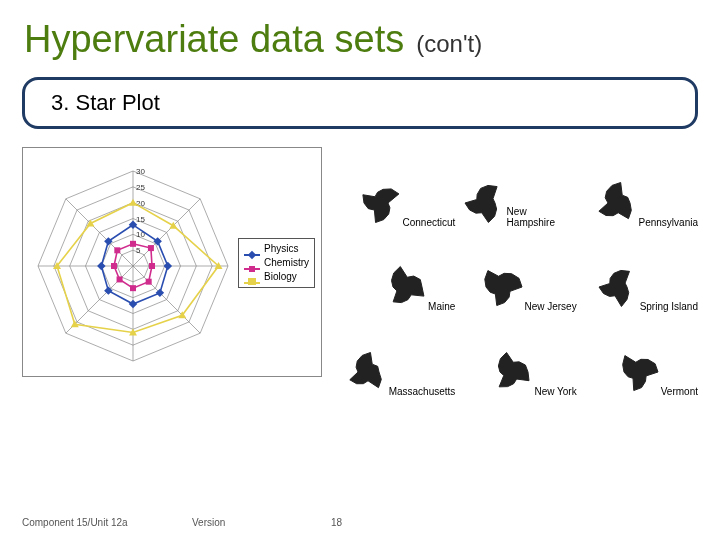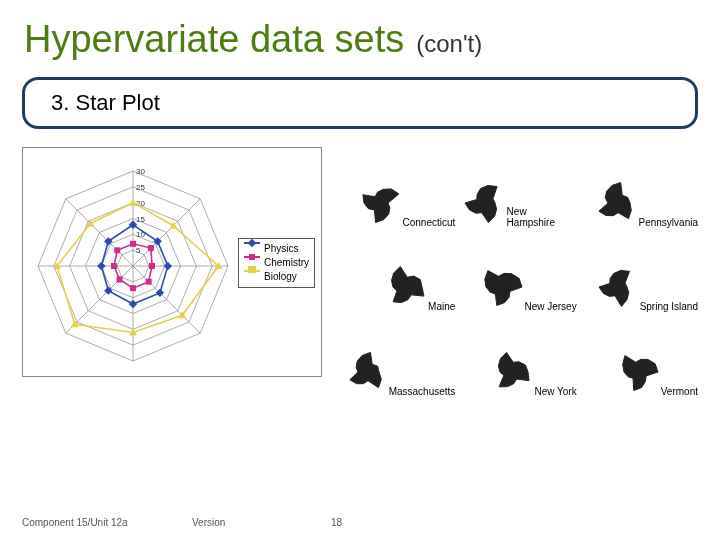--- a/index.html
+++ b/index.html
@@ -56,21 +56,21 @@
     position: absolute;
     right: 6px;
     top: 90px;
     border: 1px solid #555;
     background: #fff;
     font-size: 10px;
     padding: 3px 5px;
   }
   .legend-row {
     display: flex;
-    align-items: flex-start;
+    align-items: flex-end;
     gap: 4px;
     line-height: 14px;
   }
   .legend-line {
     width: 16px;
     height: 2px;
     position: relative;
   }
   .legend-line::after {
     content: "";

